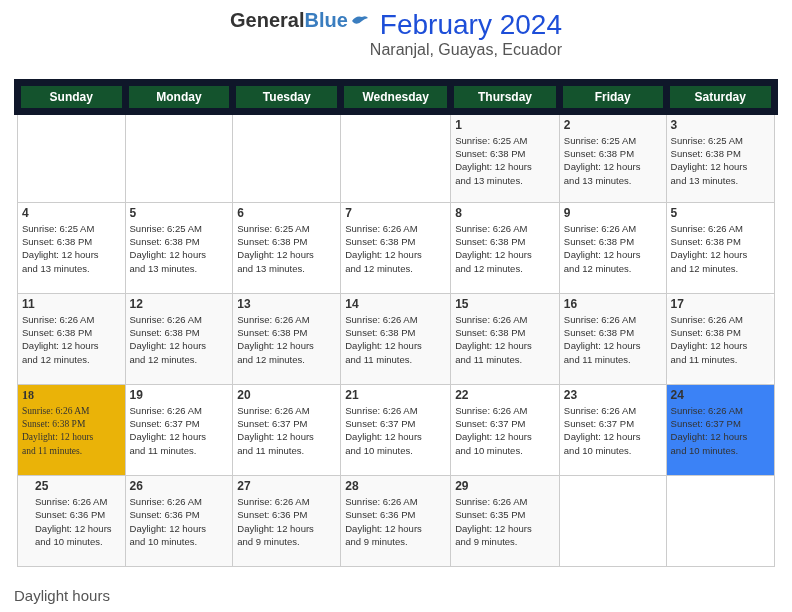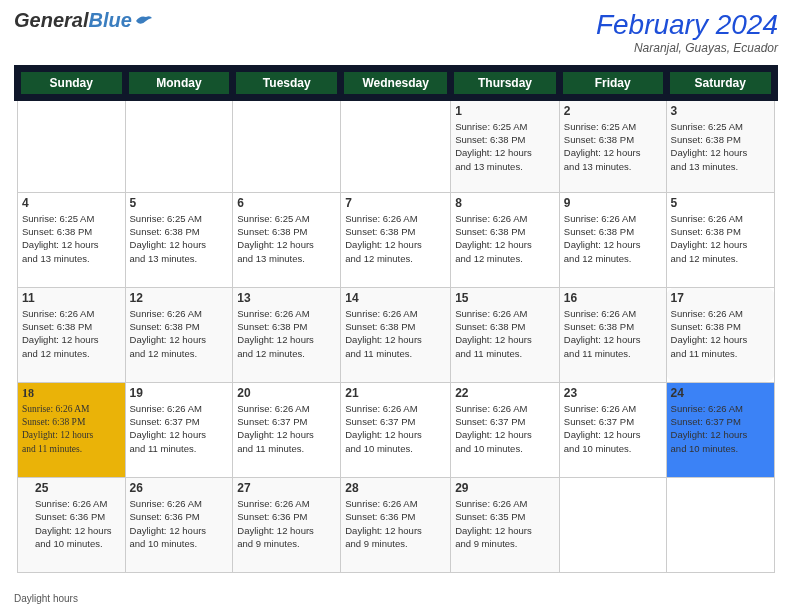--- a/index.html
+++ b/index.html
@@ -12,24 +12,23 @@
     }
     .page {
       width: 792px;
       height: 612px;
       padding: 10px 14px 8px 14px;
       display: flex;
       flex-direction: column;
     }
     .header {
       display: flex;
-      justify-content: space-between;
+      justify-content: center;
       align-items: flex-start;
-      margin-bottom: 10px;
-      font-style: italic;
+      margin-bottom: 20px;
     }
     .logo {
       display: flex;
       flex-direction: column;
       align-items: flex-start;
     }
     .logo-text {
       font-size: 20px;
       font-weight: bold;
       color: #333;
@@ -50,21 +49,21 @@
     .title-block {
       text-align: right;
     }
     .month-title {
       font-size: 28px;
       font-weight: normal;
       color: #1d4ed8;
       line-height: 1.1;
     }
     .subtitle {
-      font-size: 12px;
+      font-size: 16px;
       color: #555;
     }
     .calendar {
       width: 100%;
       border-collapse: collapse;
       flex: 1;
     }
     .calendar th {
       background: #14532d;
       color: #fff;
@@ -97,21 +96,21 @@
     .day-info {
       font-size: 9.5px;
       color: #333;
       line-height: 1.4;
     }
     .empty-cell {
       background: #fff !important;
     }
     .footer {
       margin-top: 20px;
-      font-size: 10px;
+      font-size: 15px;
       color: #555;
       text-align: left;
     }
   </style>
 </head>
 <body>
 
 <div class="page">
   <div class="header">
     <div class="logo">

